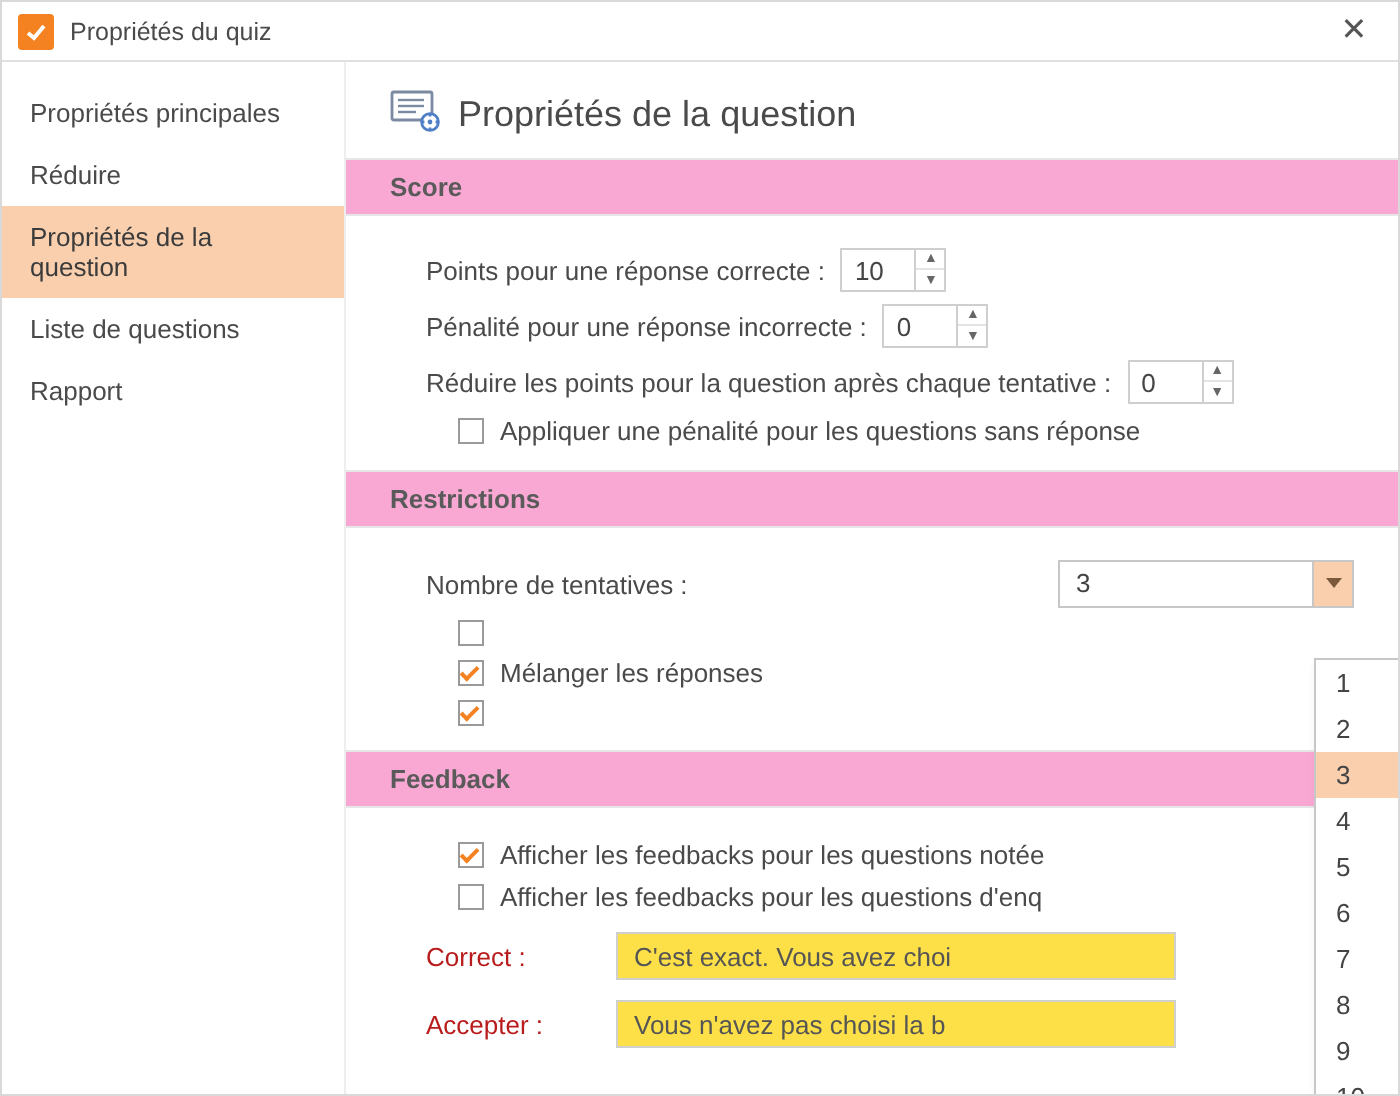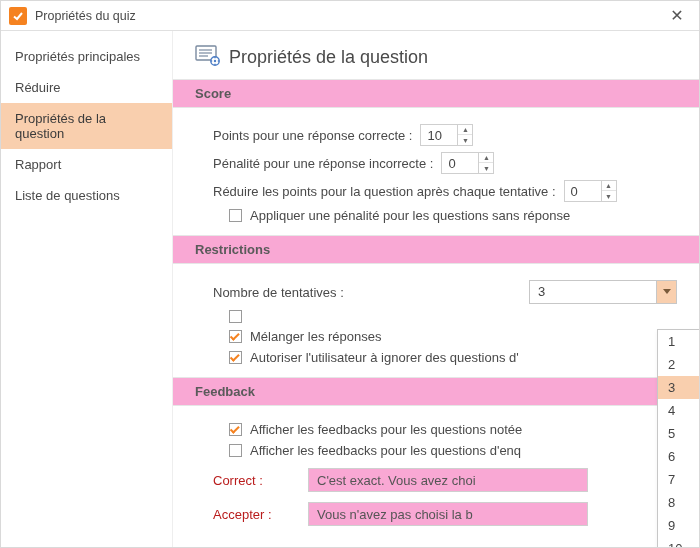--- a/index.html
+++ b/index.html
@@ -94,21 +94,21 @@
     position:absolute; left:484px; top:298px; width:148px;
     border:1px solid #c7c7c7; background:#fff; z-index:10;
     font-size:13px; box-shadow:0 2px 4px rgba(0,0,0,.05);
   }
   .dropdown-list .opt { padding:4px 10px; color:#444; cursor:pointer; }
   .dropdown-list .opt.hl { background:#f9cfae; }
   
   .tbox {
     border:1px solid #cfcfcf; padding:4px 8px; font-size:13px; color:#555;
     height:24px; display:flex; align-items:center; overflow:hidden; white-space:nowrap;
-    width:280px; background:#f9a8d4;
+    width:280px; background:#fde047;
   }
   .fb-row { display:flex; align-items:center; margin:10px 0; }
   .fb-row .fblabel { width:95px; color:#b91c1c; }
   .restrict-grid { display:flex; }
   .restrict-left { flex:1; }
 </style>
 </head>
 <body>
 
 <div class="titlebar">
@@ -119,22 +119,22 @@
   </div>
   <div class="title">Propriétés du quiz</div>
   <div class="close">✕</div>
 </div>
 
 <div class="cols">
   <div class="sidebar">
     <div class="item">Propriétés principales</div>
     <div class="item">Réduire</div>
     <div class="item active">Propriétés de la question</div>
+    <div class="item">Liste de questions</div>
     <div class="item">Rapport</div>
-    <div class="item">Liste de questions</div>
   </div>
 
   <div class="main">
     <div class="page-head">
       <span class="hicon">
         <svg width="26" height="22" viewBox="0 0 26 22">
           <rect x="1" y="1" width="20" height="14" rx="1" fill="none" stroke="#7a8aa0" stroke-width="1.4"></rect>
           <line x1="4" y1="5" x2="17" y2="5" stroke="#7a8aa0" stroke-width="1.2"></line>
           <line x1="4" y1="8" x2="17" y2="8" stroke="#7a8aa0" stroke-width="1.2"></line>
           <line x1="4" y1="11" x2="13" y2="11" stroke="#7a8aa0" stroke-width="1.2"></line>
@@ -201,21 +201,20 @@
           </div>
           <div class="chk">
             <span class="box"></span>
           </div>
           <div class="chk">
             <span class="box checked"></span>
             <span>Mélanger les réponses</span>
           </div>
           <div class="chk">
             <span class="box checked"></span>
-            <span>Autoriser l'utilisateur à ignorer des questions d'</span>
           </div>
         </div>
       </div>
     </div>
 
     <div class="section-head">Feedback</div>
     <div class="section-body">
       <div class="chk">
         <span class="box checked"></span>
         <span>Afficher les feedbacks pour les questions notée</span>

